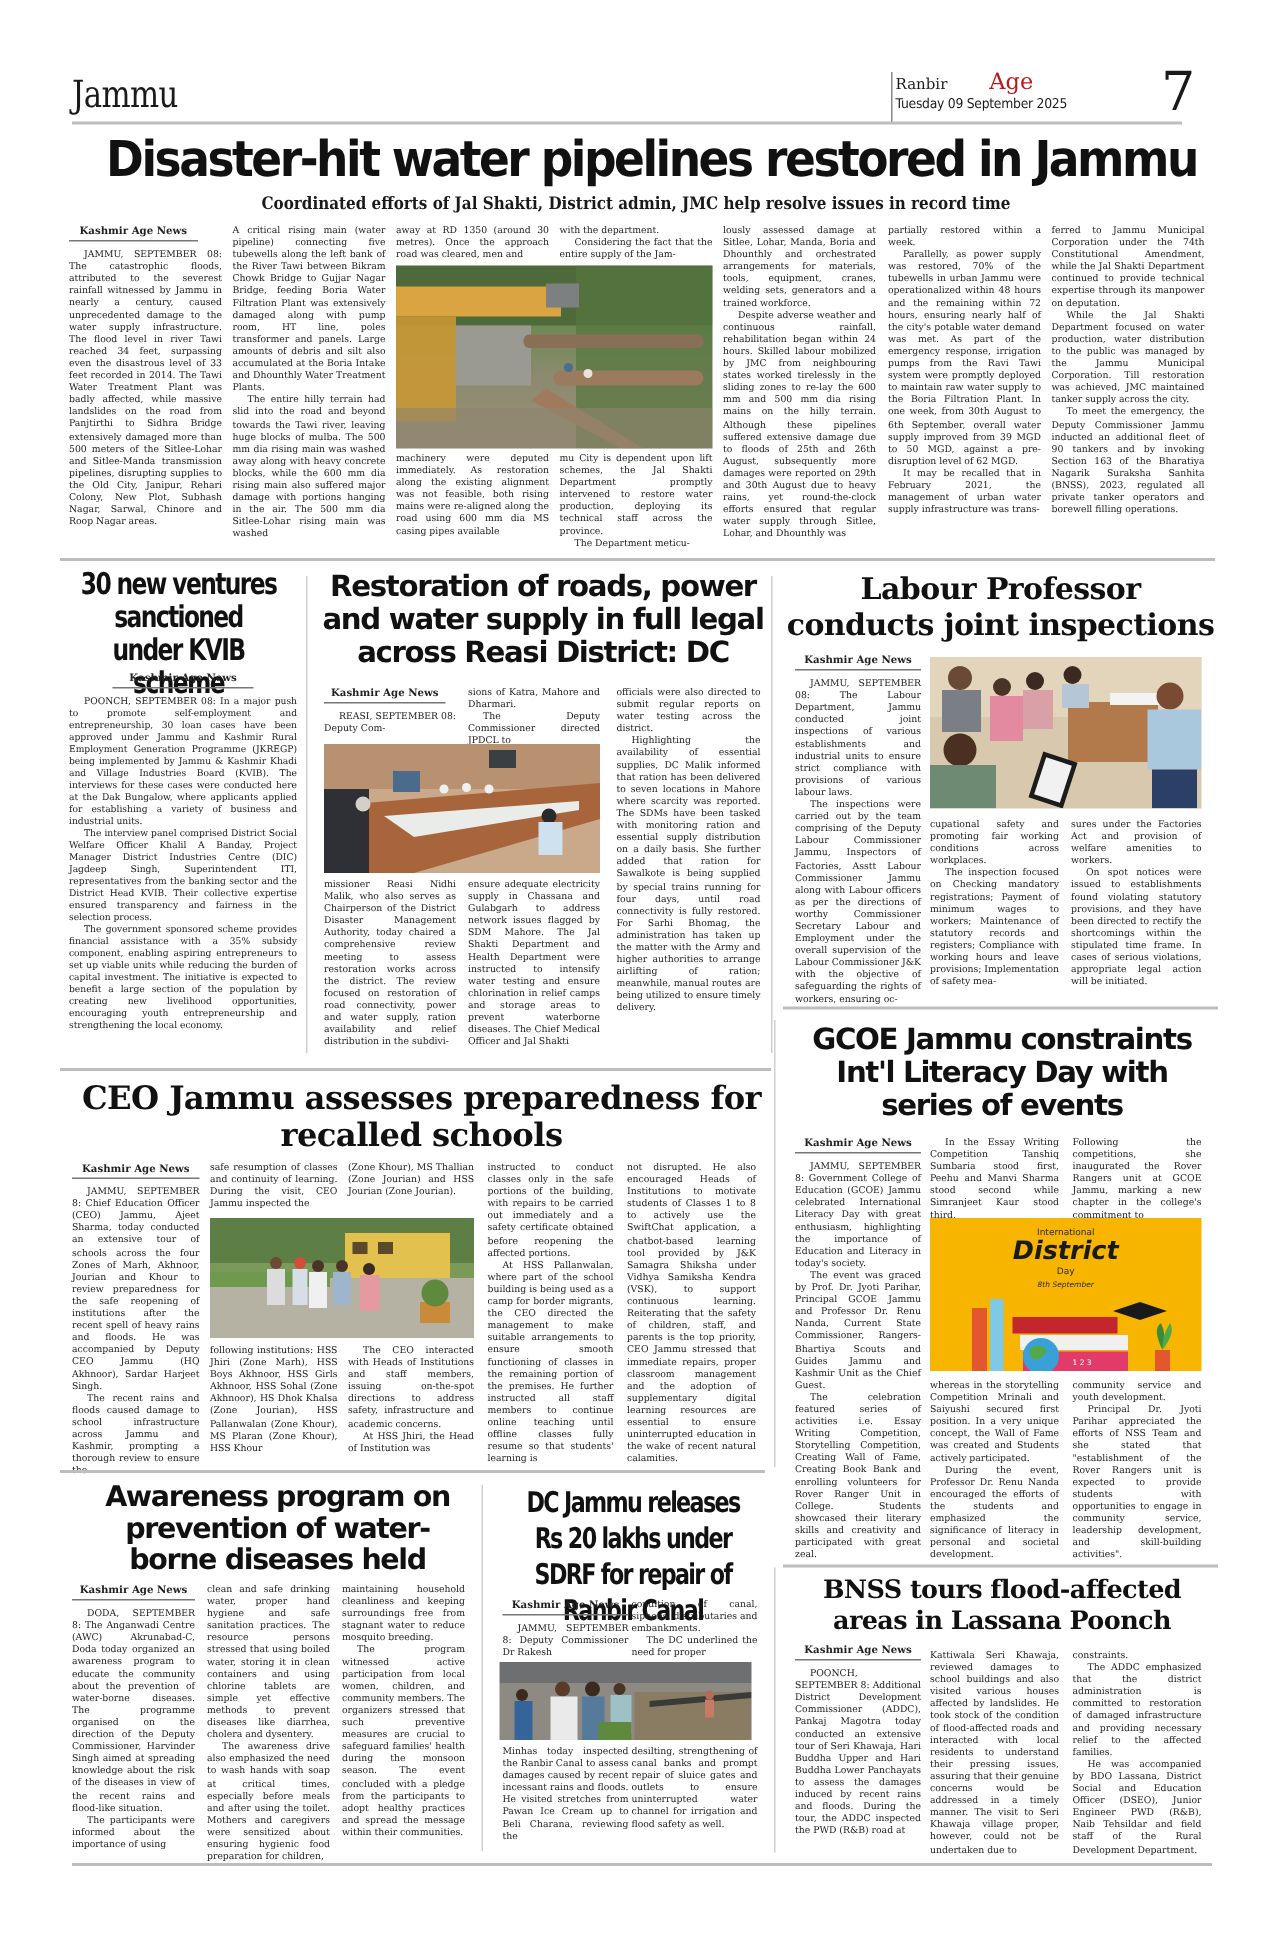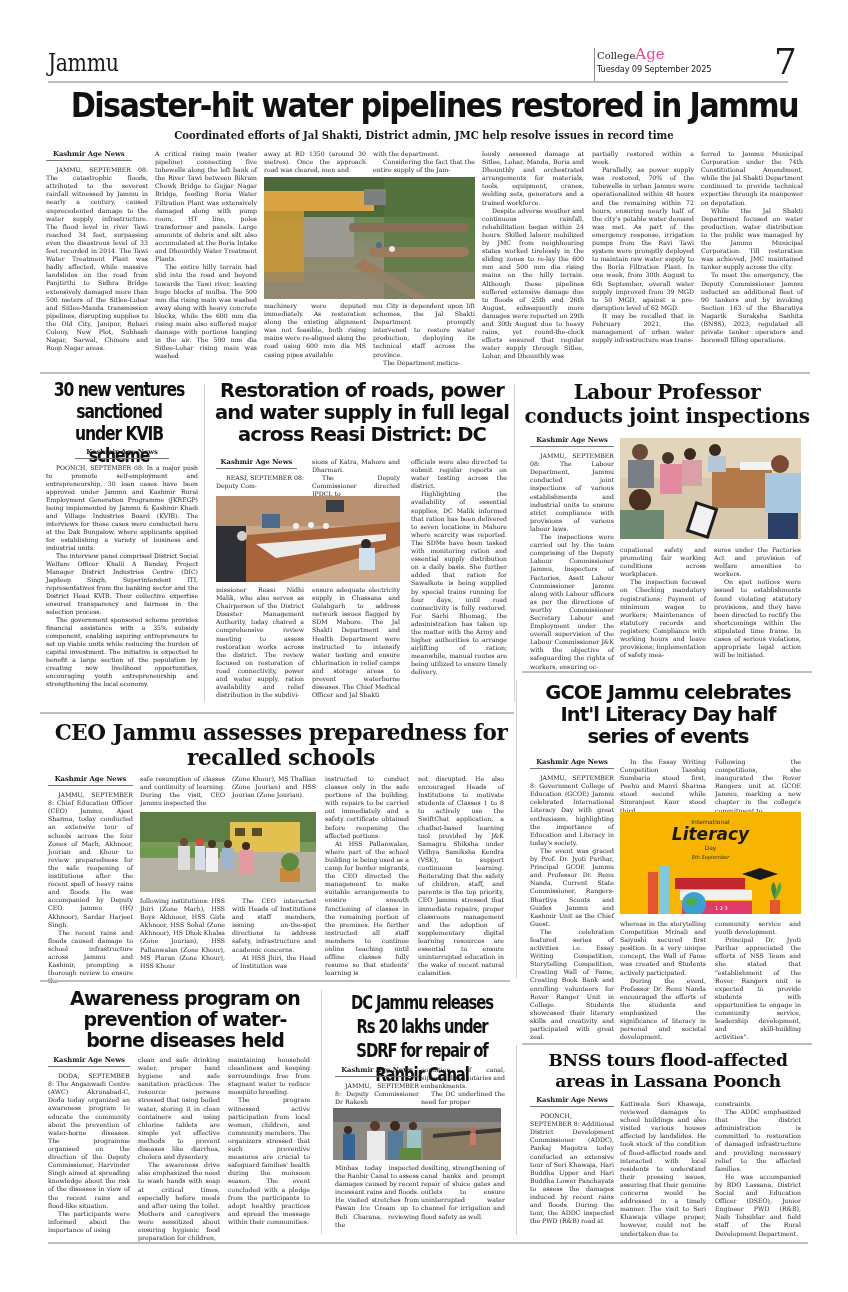--- a/index.html
+++ b/index.html
@@ -15,21 +15,21 @@
   .rule { position: absolute; height: 2px; background: #bdbdbd; }
   .vrule { position: absolute; width: 1px; background: #cfcfcf; }
   .photo { position: absolute; overflow: hidden; }
 </style>
 </head>
 <body>
 
 <div class="abs" style="left:48px; top:48px; font-family:'DejaVu Serif',serif; font-size:25px; letter-spacing:-0.5px; transform:scaleX(0.82); transform-origin:left top;">Jammu</div>
 <div class="abs" style="left:594px; top:48px; border-left:1px solid #888; padding-left:2px; height:34px;">
   <div style="font-family:'DejaVu Serif',serif; font-size:10px; line-height:12px;">
-    <span>College</span><span style="color:#ec4899; font-size:15px;">Age</span>
+    <span>Ranbir</span><span style="color:#b91c1c; font-size:15px;margin-left:28px;">Age</span>
   </div>
   <div style="font-family:'DejaVu Sans',sans-serif; font-size:9px; letter-spacing:-0.2px; margin-top:2px; transform:scaleX(0.92); transform-origin:left top; white-space:nowrap;">Tuesday 09 September 2025</div>
 </div>
 <div class="abs" style="left:774px; top:42px; font-family:'DejaVu Serif',serif; font-size:36px; line-height:40px;">7</div>
 <div class="rule" style="left:48px; top:81px; width:740px;"></div>
 
 <div class="abs hl-sans" style="left:40px; top:86px; width:768px; font-size:33px; line-height:40px; letter-spacing:-1.8px; transform:scaleX(0.92); transform-origin:center top; white-space:nowrap;">Disaster-hit water pipelines restored in Jammu</div>
 <div class="abs" style="left:40px; top:128px; width:768px; text-align:center; font-family:'DejaVu Serif',serif; font-weight:bold; font-size:11.5px; transform:scaleX(0.88); transform-origin:center top; white-space:nowrap;">Coordinated efforts of Jal Shakti, District admin, JMC help resolve issues in record time</div>
 
 <div class="abs body-text" style="left:46px; top:150px; width:102px;">
@@ -216,37 +216,37 @@
 </div>
 <div class="abs body-text" style="left:325px; top:775px; width:84px;">
   <p style="text-indent:0">instructed to conduct classes only in the safe portions of the building, with repairs to be carried out immediately and a safety certificate obtained before reopening the affected portions.</p>
   <p>At HSS Pallanwalan, where part of the school building is being used as a camp for border migrants, the CEO directed the management to make suitable arrangements to ensure smooth functioning of classes in the remaining portion of the premises. He further instructed all staff members to continue online teaching until offline classes fully resume so that students' learning is</p>
 </div>
 <div class="abs body-text" style="left:418px; top:775px; width:86px;">
   <p style="text-indent:0">not disrupted. He also encouraged Heads of Institutions to motivate students of Classes 1 to 8 to actively use the SwiftChat application, a chatbot-based learning tool provided by J&amp;K Samagra Shiksha under Vidhya Samiksha Kendra (VSK), to support continuous learning. Reiterating that the safety of children, staff, and parents is the top priority, CEO Jammu stressed that immediate repairs, proper classroom management and the adoption of supplementary digital learning resources are essential to ensure uninterrupted education in the wake of recent natural calamities.</p>
 </div>
 <div class="vrule" style="left:516px; top:680px; height:298px;"></div>
 
-<div class="abs hl-sans" style="left:528px; top:682px; width:280px; font-size:19.5px; line-height:22px; letter-spacing:-0.9px;">GCOE Jammu celebrates Int'l Literacy Day half series of events</div>
+<div class="abs hl-sans" style="left:528px; top:682px; width:280px; font-size:19.5px; line-height:22px; letter-spacing:-0.9px;">GCOE Jammu constraints Int'l Literacy Day with series of events</div>
 <div class="abs body-text" style="left:530px; top:758px; width:84px;">
   <div class="byline" style="width:100%;">Kashmir Age News</div>
   <p>JAMMU, SEPTEMBER 8: Government College of Education (GCOE) Jammu celebrated International Literacy Day with great enthusiasm, highlighting the importance of Education and Literacy in today's society.</p>
   <p>The event was graced by Prof. Dr. Jyoti Parihar, Principal GCOE Jammu and Professor Dr. Renu Nanda, Current State Commissioner, Rangers-Bhartiya Scouts and Guides Jammu and Kashmir Unit as the Chief Guest.</p>
   <p>The celebration featured series of activities i.e. Essay Writing Competition, Storytelling Competition, Creating Wall of Fame, Creating Book Bank and enrolling volunteers for Rover Ranger Unit in College. Students showcased their literary skills and creativity and participated with great zeal.</p>
 </div>
 <div class="abs body-text" style="left:620px; top:758px; width:86px;">
   <p>In the Essay Writing Competition Tanshiq Sumbaria stood first, Peehu and Manvi Sharma stood second while Simranjeet Kaur stood third,</p>
 </div>
 <div class="abs body-text" style="left:715px; top:758px; width:86px;">
   <p style="text-indent:0">Following the competitions, she inaugurated the Rover Rangers unit at GCOE Jammu, marking a new chapter in the college's commitment to</p>
 </div>
 
 <div class="photo" style="left:620px; top:812px; width:181px; height:102px; background:#f7b500;">
   <div class="abs" style="left:0; top:6px; width:100%; text-align:center; font-family:'DejaVu Sans',sans-serif; font-size:6px; color:#2a2a2a;">International</div>
-  <div class="abs" style="left:0; top:12px; width:100%; text-align:center; font-family:'DejaVu Sans',sans-serif; font-weight:bold; font-style:italic; font-size:17px; color:#1a1a1a;">Literacy</div>
+  <div class="abs" style="left:0; top:12px; width:100%; text-align:center; font-family:'DejaVu Sans',sans-serif; font-weight:bold; font-style:italic; font-size:17px; color:#1a1a1a;">District</div>
   <div class="abs" style="left:0; top:32px; width:100%; text-align:center; font-family:'DejaVu Sans',sans-serif; font-size:6px; color:#2a2a2a;">Day</div>
   <div class="abs" style="left:0; top:42px; width:100%; text-align:center; font-family:'DejaVu Sans',sans-serif; font-style:italic; font-size:5px; color:#2a2a2a;">8th September</div>
   <svg class="abs" style="left:0; top:52px;" width="181" height="50" viewBox="0 0 181 50">
     <rect x="28" y="8" width="10" height="42" fill="#e4572e"></rect>
     <rect x="40" y="2" width="9" height="48" fill="#7fc8e6"></rect>
     <rect x="55" y="14" width="70" height="11" fill="#c4262e"></rect>
     <rect x="60" y="26" width="72" height="10" fill="#f0f0f0"></rect>
     <rect x="62" y="37" width="70" height="13" fill="#e23b6a"></rect>
     <text x="95" y="46" font-size="5" fill="#fff" font-family="DejaVu Sans, sans-serif">1 2 3</text>
     <polygon points="122,10 140,4 158,10 140,16" fill="#1a1a1a"></polygon>

